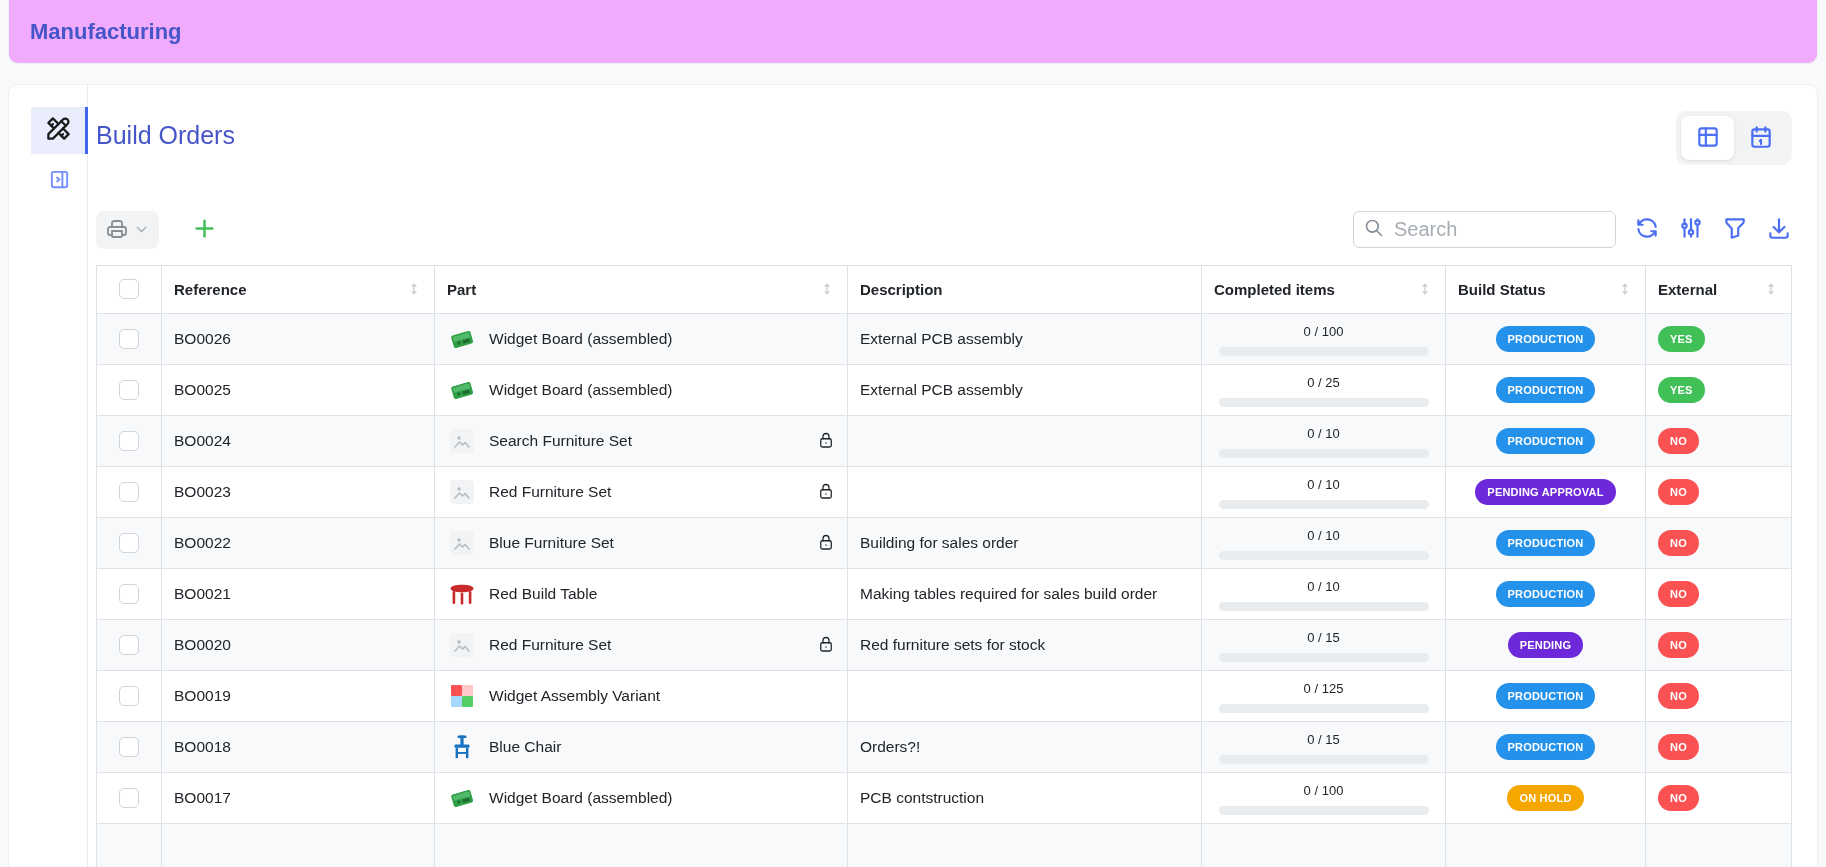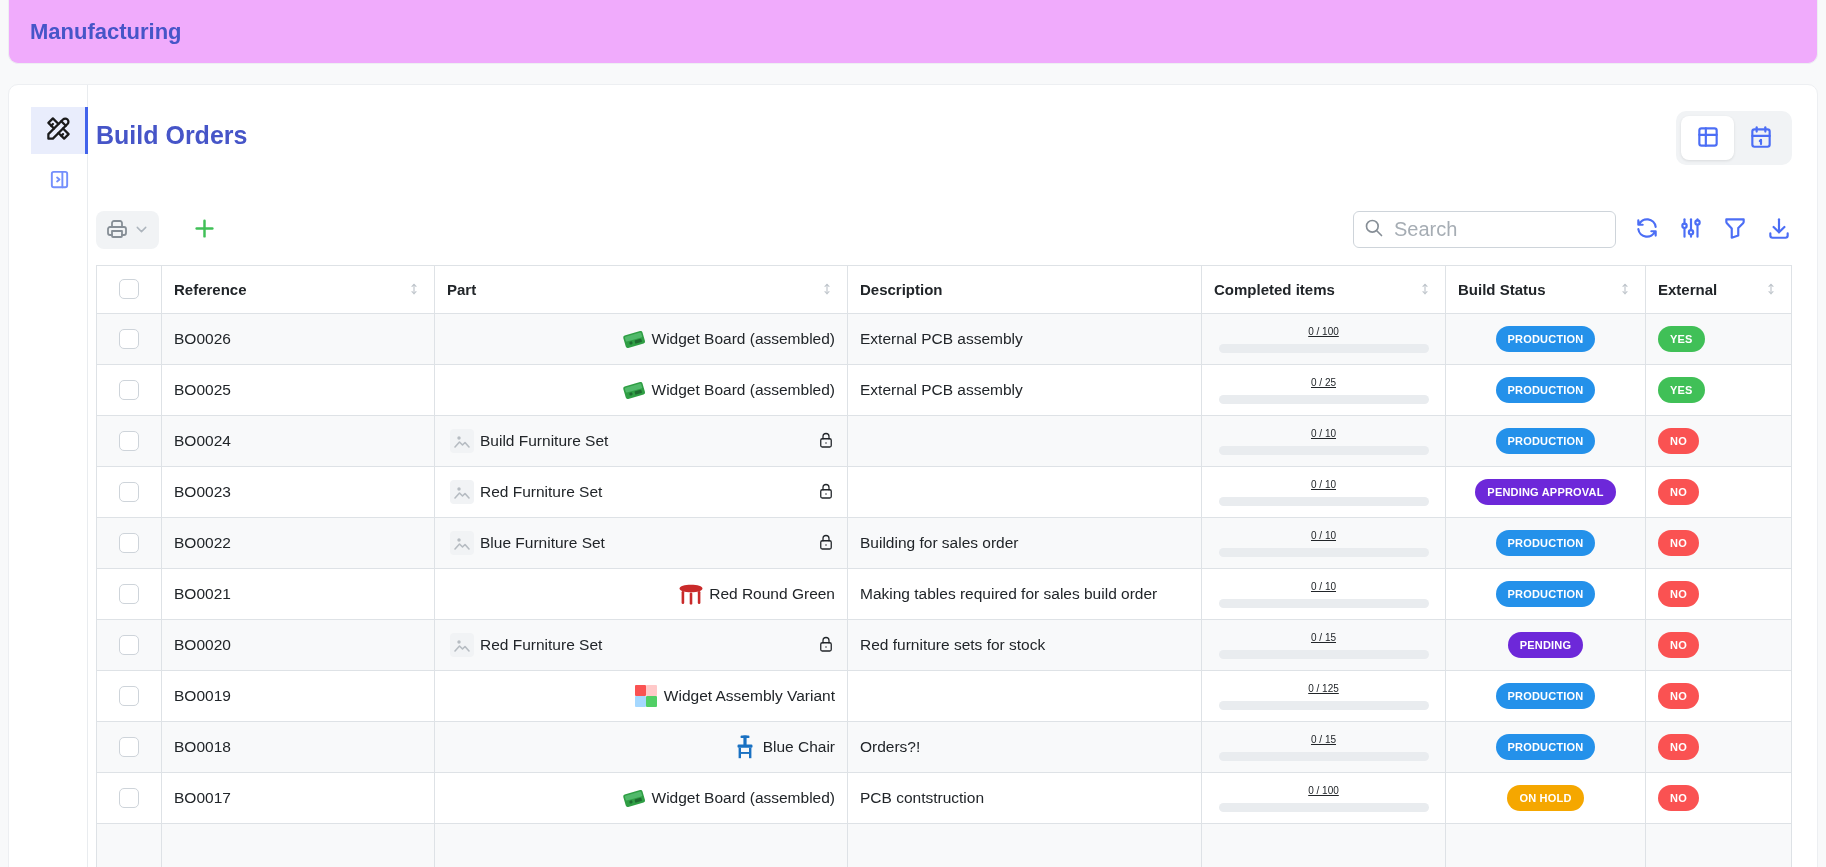--- a/index.html
+++ b/index.html
@@ -33,21 +33,21 @@
   .sidebar-item.active { background:#e9edfc; border-right:3px solid #4263eb; }
   .sidebar-item svg { width:27px; height:27px; }
   .sidebar-toggle { margin:10px 0 0 22px; width:57px; height:34px;
     display:flex; align-items:center; justify-content:center; cursor:pointer; }
   .sidebar-toggle svg { width:23px; height:23px; }
 
   .content { flex:1; padding:26px 27px 0 8px; }
 
   
   .title-row { display:flex; justify-content:space-between; align-items:flex-start; }
-  .panel-title { font-size:25px; font-weight:700; color:#4655c8; margin-top:10px; }
+  .panel-title { font-size:25px; font-weight:400; color:#4655c8; margin-top:10px; }
   .segmented { background:#f1f3f5; border-radius:10px; padding:5px; display:flex; }
   .seg-btn { width:53px; height:44px; display:flex; align-items:center; justify-content:center;
     border-radius:8px; cursor:pointer; border:none; background:transparent; }
   .seg-btn.active { background:#fff; box-shadow:0 1px 3px rgba(0,0,0,.10); }
   .seg-btn svg { width:26px; height:26px; }
 
   
   .toolbar-row { margin-top:40px; display:flex; align-items:center; justify-content:space-between; }
   .toolbar-left { display:flex; align-items:center; }
   .print-button { height:38px; background:#f1f3f5; border:none; border-radius:8px;
@@ -73,28 +73,28 @@
   .build-table th, .build-table td { border:1px solid #dee2e6; }
   .build-table th { height:48px; padding:0 12px; text-align:left; font-size:15px; font-weight:700;
     background:#fff;margin-top:40px; }
   .th-inner { display:flex; align-items:center; justify-content:space-between; }
   .sort-glyph svg { width:16px; height:16px; display:block; }
   .build-table td { height:51px; padding:6px 12px; font-size:15.5px; line-height:1.5; }
   .build-table tbody tr:nth-child(odd) { background:#f8f9fa; }
 
   .cb { width:20px; height:20px; border:1px solid #ced4da; border-radius:5px; background:#fff;
     margin:0 auto; cursor:pointer; }
-  .part-inner { display:flex; align-items:center; gap:3px;justify-content:flex-end; }
+  .part-inner { display:flex; align-items:center; gap:12px; }
   .thumb { width:30px; height:30px; flex:none; display:flex; align-items:center; justify-content:center; }
   .thumb svg { width:30px; height:30px; }
   .lock-wrap { margin-left:auto; display:flex; }
   .lock-wrap svg { width:18px; height:18px; }
 
   .completed-cell { text-align:center; }
-  .progress-text { font-size:10px;text-decoration:underline; }
+  .progress-text { font-size:13px; }
   .progress-track { width:210px; height:9px; background:#e9ecef; border-radius:5px;
     margin:5px auto 0; overflow:hidden; }
   .progress-fill { height:100%; background:#228be6; border-radius:5px; }
 
   .status-cell { text-align:center; }
   .pill { display:inline-block; padding:5px 12px 4px; border-radius:13px;
     font-size:11px; font-weight:700; color:#fff; letter-spacing:.2px; white-space:nowrap; }
   .external-cell { padding-left:16px; }
 </style>
 </head>
@@ -375,21 +375,21 @@
             <td><span>BO0024</span></td>
             <td>
               <div class="part-inner">
                 <span class="thumb">
                   <svg viewBox="0 0 30 30">
                     <rect x="3" y="3" width="24" height="24" rx="4" fill="#f1f3f5"></rect>
                     <circle cx="12" cy="12" r="1.7" fill="#b6bcc2"></circle>
                     <path d="M8 21l4.5 -5l3 3l2.5 -2.5l4 4.5" fill="none" stroke="#b6bcc2" stroke-width="1.6" stroke-linecap="round" stroke-linejoin="round"></path>
                   </svg>
                 </span>
-                <span>Build Furniture Set</span>
+                <span>Search Furniture Set</span>
                 <span class="lock-wrap">
                   <svg viewBox="0 0 24 24" fill="none" stroke-linecap="round" stroke-linejoin="round" stroke="#212529" stroke-width="1.7">
                     <path d="M5 11a2 2 0 0 1 2 -2h10a2 2 0 0 1 2 2v7a2 2 0 0 1 -2 2h-10a2 2 0 0 1 -2 -2z"></path>
                     <circle cx="12" cy="14.5" r="1" fill="#212529" stroke="none"></circle>
                     <path d="M8 9v-3a4 4 0 0 1 8 0v3"></path>
                   </svg>
                 </span>
               </div>
             </td>
             <td></td>
@@ -480,21 +480,21 @@
                 <span class="thumb">
                   <svg viewBox="0 0 30 30">
                     <g fill="#c92a2a">
                       <path d="M3.5 9.5c0 -2.4 5.1 -3.8 11.5 -3.8s11.5 1.4 11.5 3.8s-5.1 3.8 -11.5 3.8s-11.5 -1.4 -11.5 -3.8z"></path>
                       <rect x="5.6" y="12" width="2.6" height="13" rx="1.2"></rect>
                       <rect x="13.7" y="13.6" width="2.6" height="12" rx="1.2"></rect>
                       <rect x="21.8" y="12" width="2.6" height="13" rx="1.2"></rect>
                     </g>
                   </svg>
                 </span>
-                <span>Red Round Green</span>
+                <span>Red Build Table</span>
               </div>
             </td>
             <td>Making tables required for sales build order</td>
             <td class="completed-cell">
               <div class="progress-text">0 / 10</div>
               <div class="progress-track">
                 <div class="progress-fill" style="width: 0%;"></div>
               </div>
             </td>
             <td class="status-cell"><span class="pill" style="background: rgb(36, 145, 234);">PRODUCTION</span></td>

